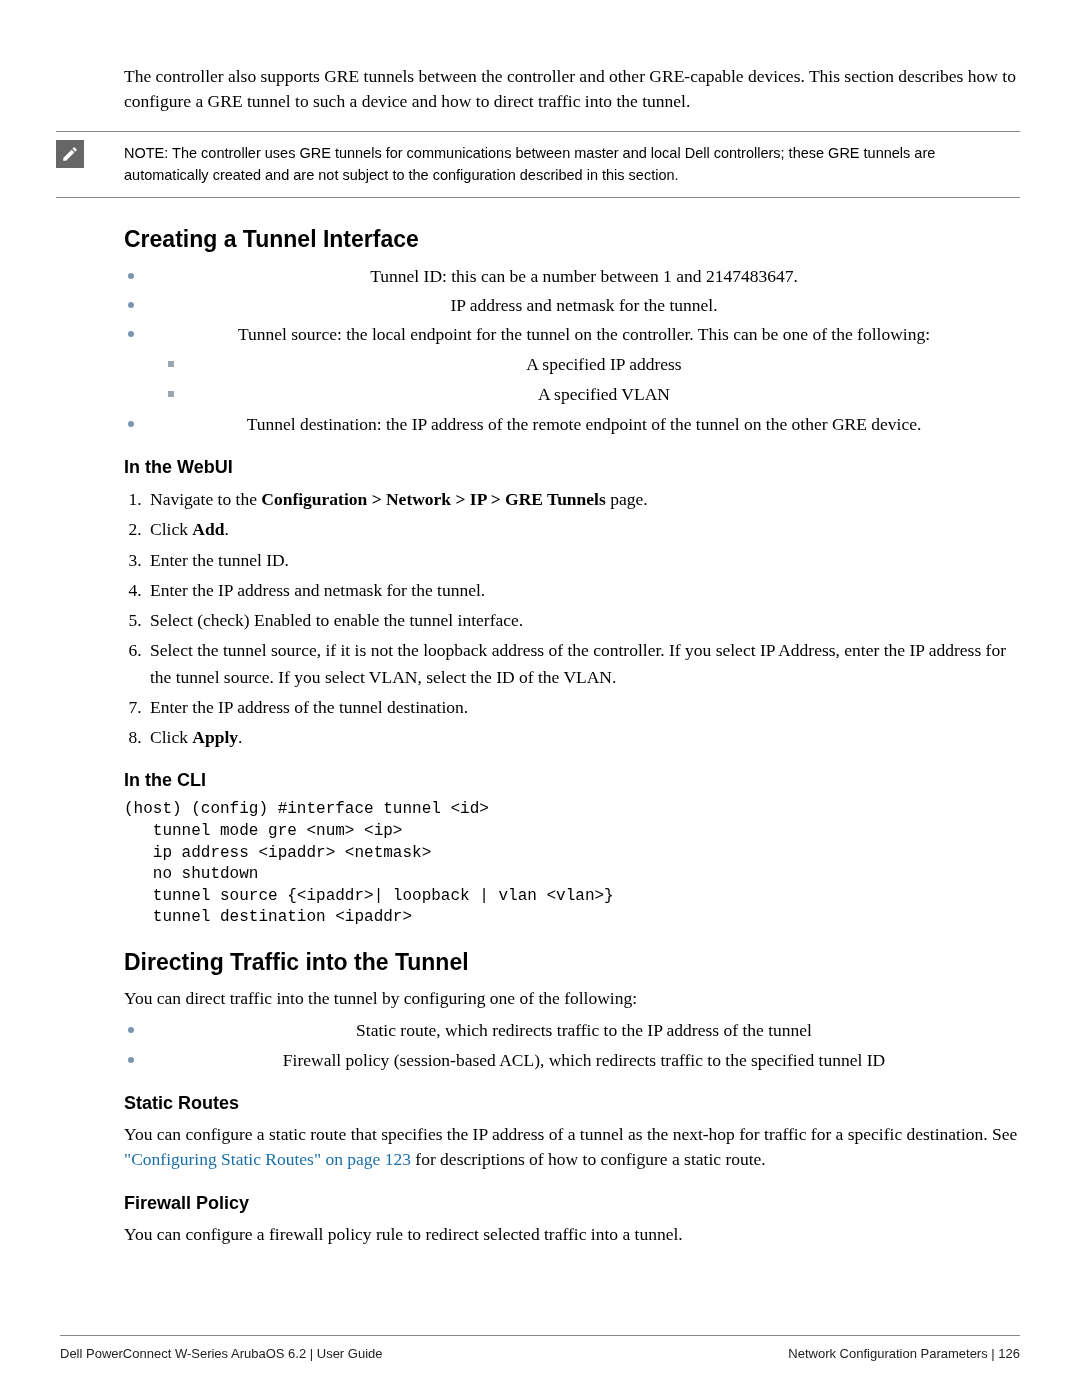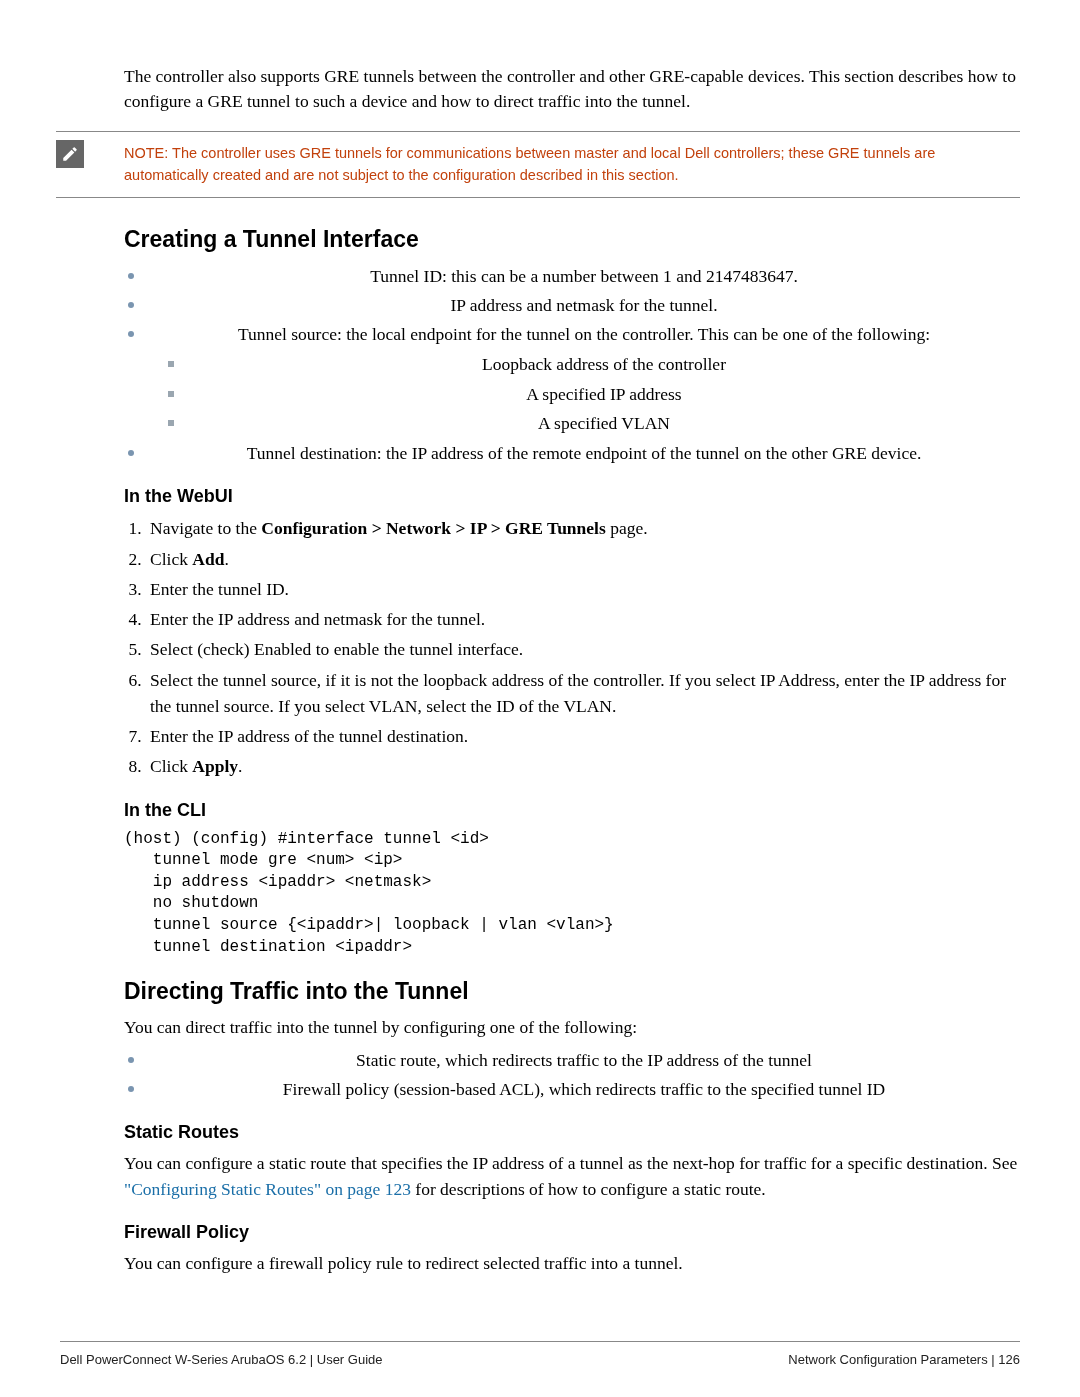--- a/index.html
+++ b/index.html
@@ -38,21 +38,21 @@
     background: #666;
     display: flex;
     align-items: center;
     justify-content: center;
   }
   .note-icon svg { width: 18px; height: 18px; fill: #fff; }
   .note-text {
     font-family: Arial, Helvetica, sans-serif;
     font-size: 14.5px;
     line-height: 1.55;
-    color: #c2410c;
+    color: #000000;
   }
   .note-label { font-family: Arial, Helvetica, sans-serif; }
   h2.sec {
     font-family: Liberation Sans, sans-serif;
     font-weight: bold;
     font-size: 23px;
     margin-bottom: 10px;
     margin-top: 8px;
   }
   .body-p {
@@ -129,21 +129,21 @@
     line-height: 1.35;
     white-space: pre;
     margin: 2px 0 20px 0;
   }
   a.xref {
     color: #1b6fa8;
     text-decoration: none;
   }
   .footer {
     position: absolute;
-    bottom: 30px;
+    bottom: 36px;
     left: 60px;
     right: 60px;
     border-top: 1px solid #888;
     padding-top: 10px;
     display: flex;
     justify-content: space-between;
     font-family: Arial, Helvetica, sans-serif;
     font-size: 13px;
     color: #222;
   }
@@ -167,21 +167,20 @@
     </div>
   </div>
 
   <h2 class="sec">Creating a Tunnel Interface</h2>
   <ul class="bul1">
     <li>Tunnel ID: this can be a number between 1 and 2147483647.</li>
     <li>IP address and netmask for the tunnel.</li>
     <li>
       <span>Tunnel source: the local endpoint for the tunnel on the controller. This can be one of the following:</span>
       <ul class="bul2">
-        <li>Loopback address of the controller</li>
         <li>A specified IP address</li>
         <li>A specified VLAN</li>
       </ul>
     </li>
     <li>Tunnel destination: the IP address of the remote endpoint of the tunnel on the other GRE device.</li>
   </ul>
 
   <h3 class="sub">In the WebUI</h3>
   <ol class="steps">
     <li>

